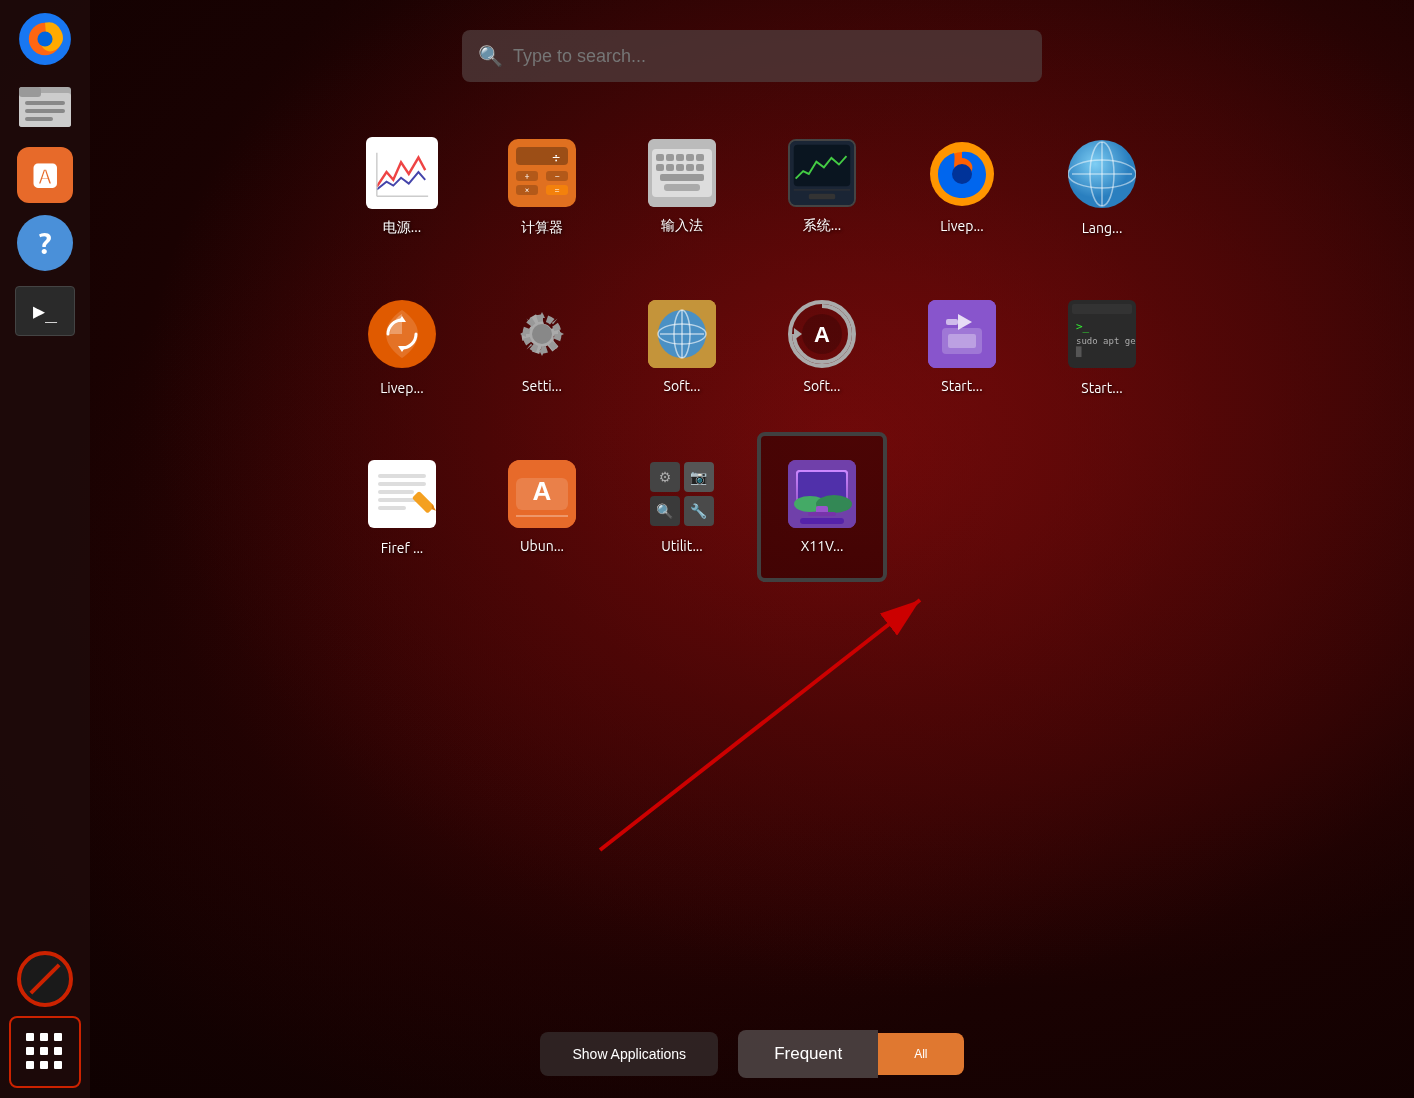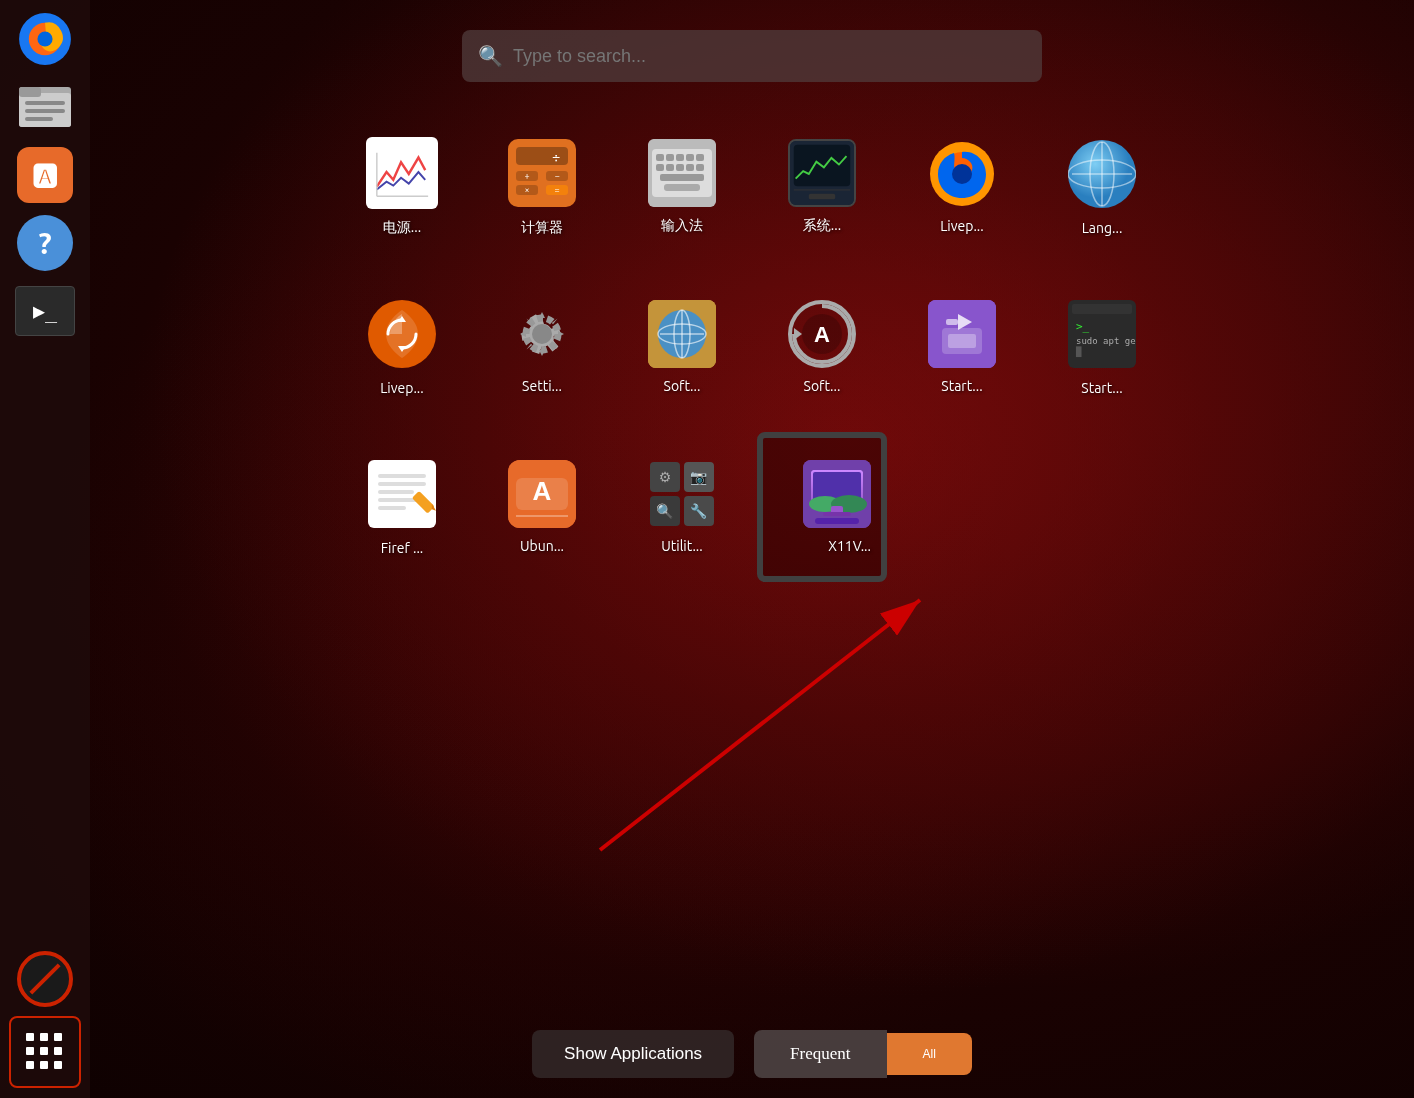--- a/index.html
+++ b/index.html
@@ -201,23 +201,22 @@
       align-items: center;
       justify-content: center;
       gap: 10px;
       cursor: pointer;
       border-radius: 8px;
       padding: 10px;
       transition: background 0.15s;
     }
 
     .app-item.highlighted {
-      border: 6px solid #404040;
+      border: 4px solid #404040;
       background: rgba(40,0,0,0.5);
-      align-items: flex-end;
     }
 
     .app-icon {
       width: 72px;
       height: 72px;
       display: flex;
       align-items: center;
       justify-content: center;
       border-radius: 8px;
     }
@@ -372,35 +371,34 @@
       justify-content: center;
       gap: 0;
       z-index: 10;
     }
 
     .show-apps-label-btn {
       background: rgba(50,40,40,0.85);
       color: white;
       padding: 14px 32px;
       border-radius: 8px;
-      font-size: 17px;
+      font-size: 14px;
       cursor: pointer;
       border: none;
       margin-right: 20px;
     }
 
     .tab-frequent {
       background: rgba(80,70,70,0.85);
       color: white;
       padding: 14px 36px;
       border-radius: 8px 0 0 8px;
       font-size: 17px;
       cursor: pointer;
       border: none;
-      font-family: Liberation Serif, serif;
     }
 
     .tab-all {
       background: #e07830;
       color: white;
       padding: 14px 36px;
       border-radius: 0 8px 8px 0;
       font-size: 12px;
       cursor: pointer;
       border: none;

